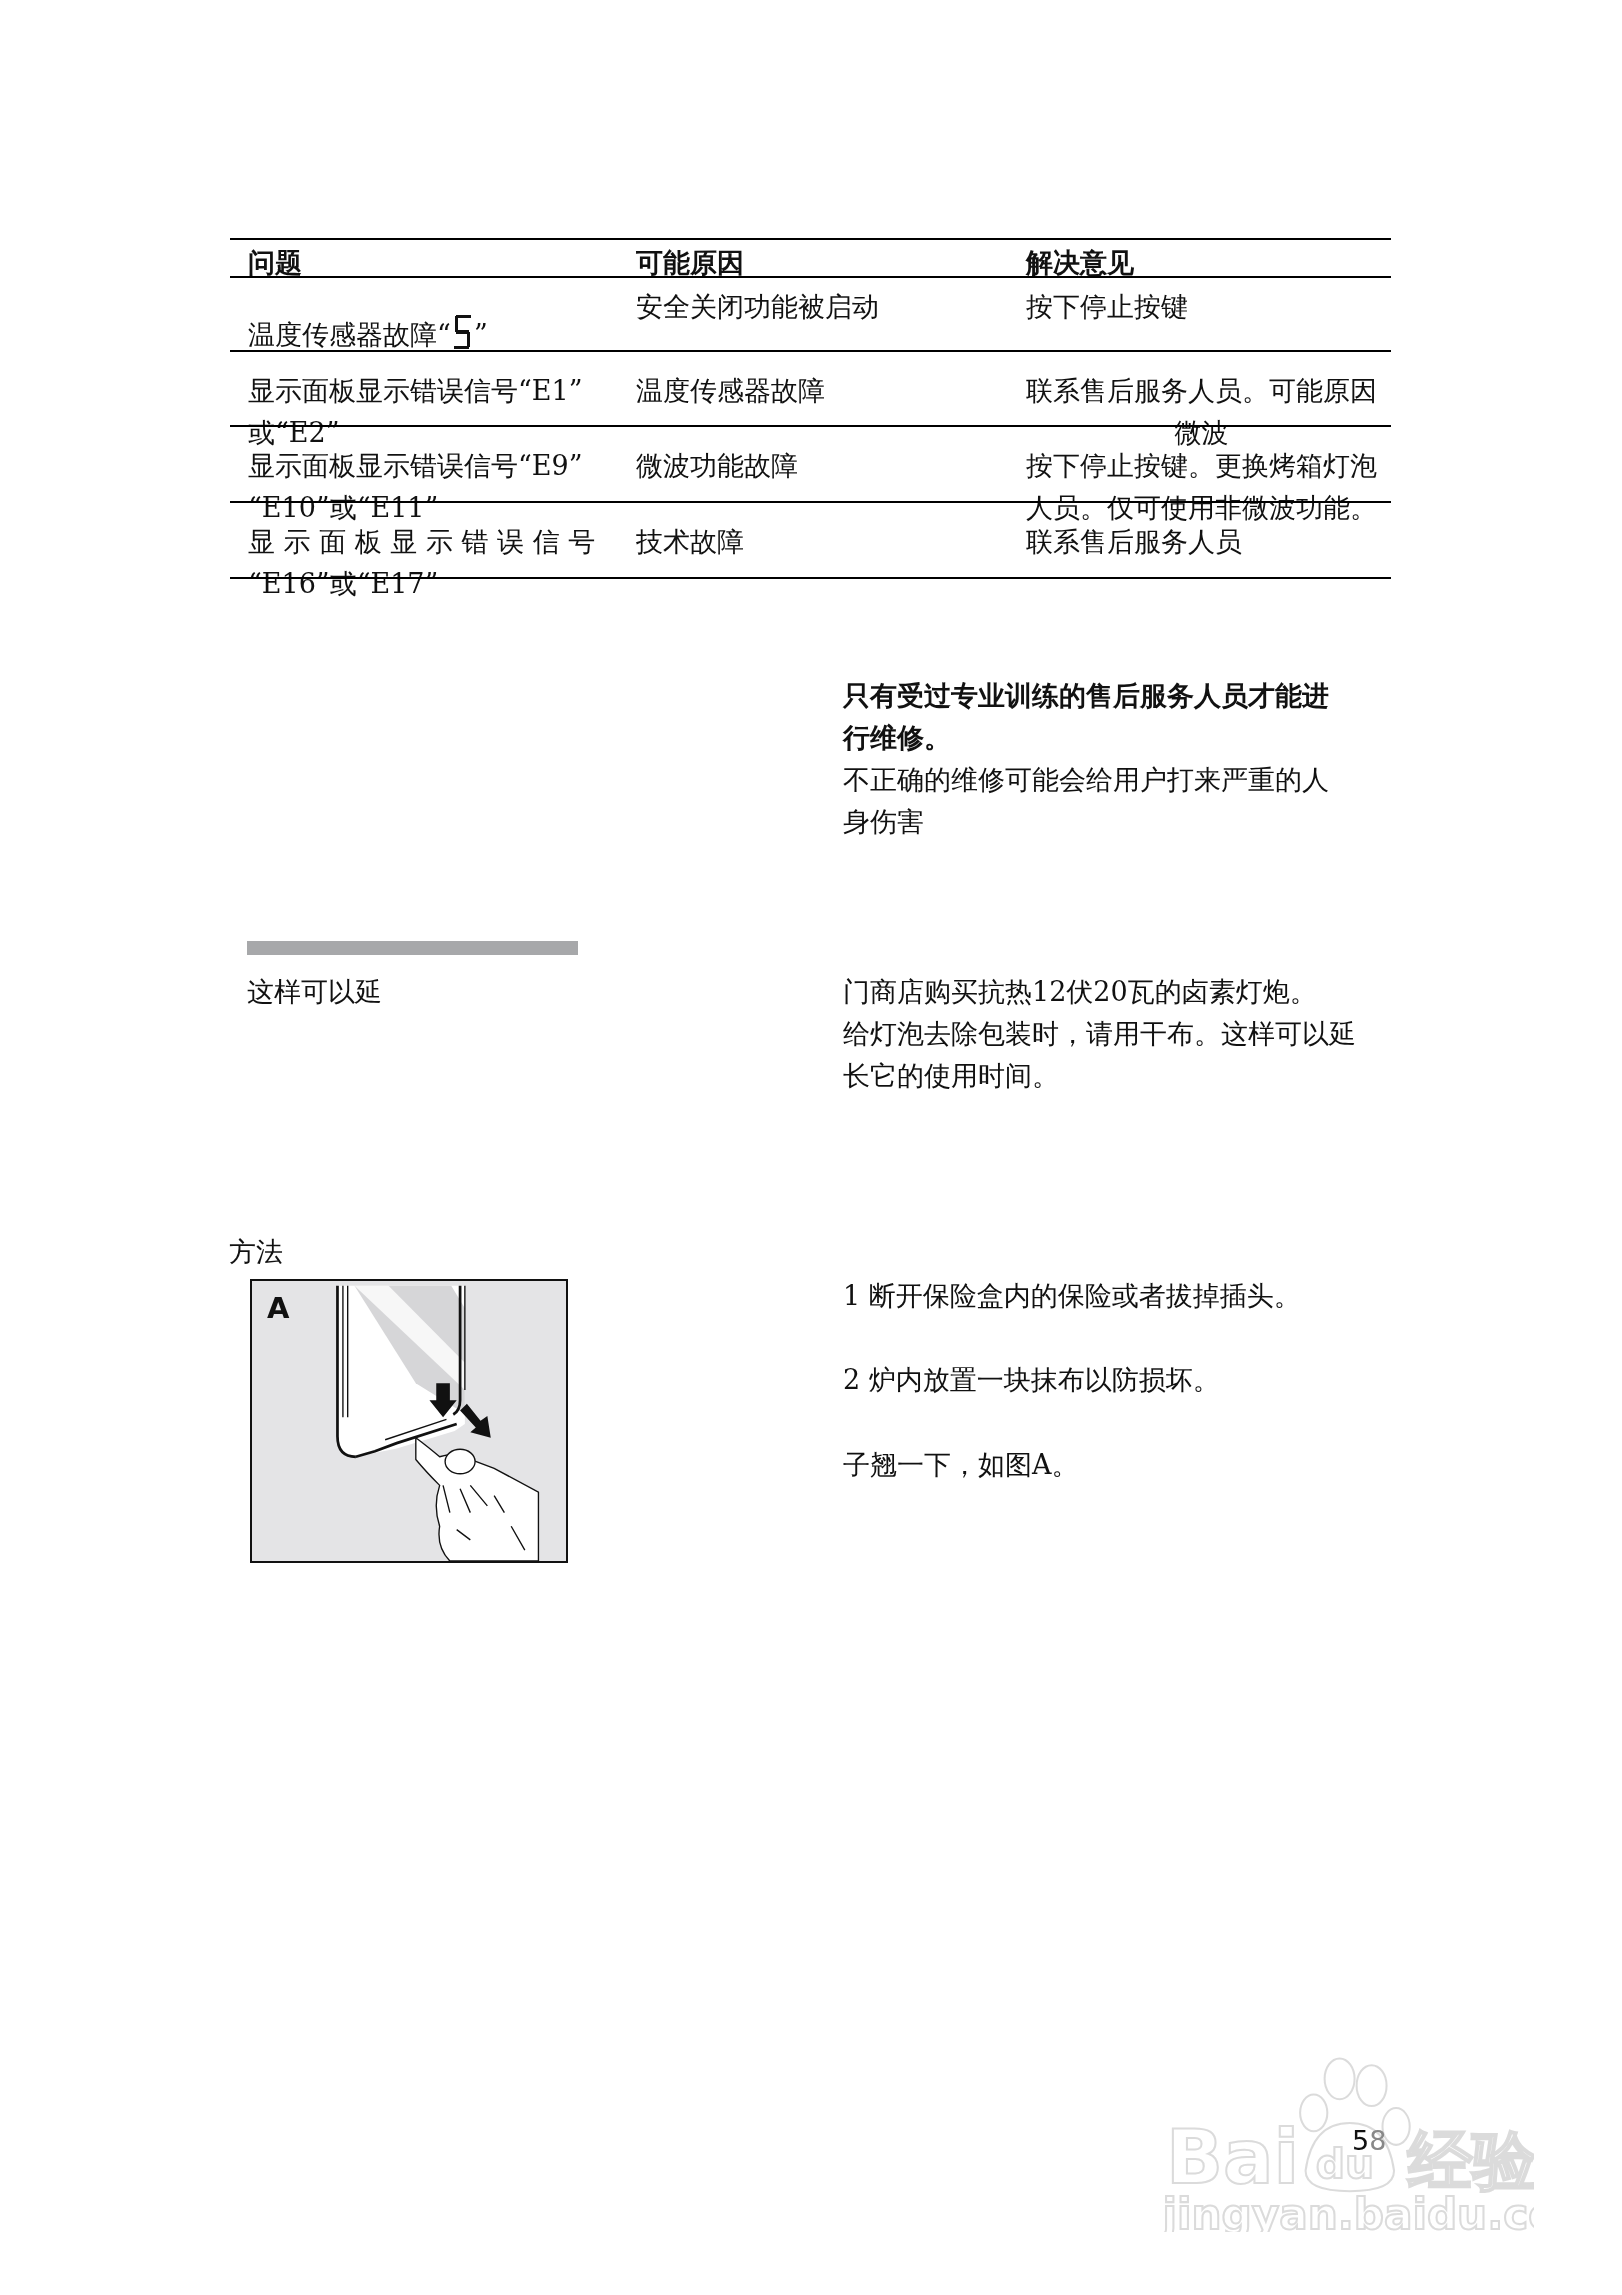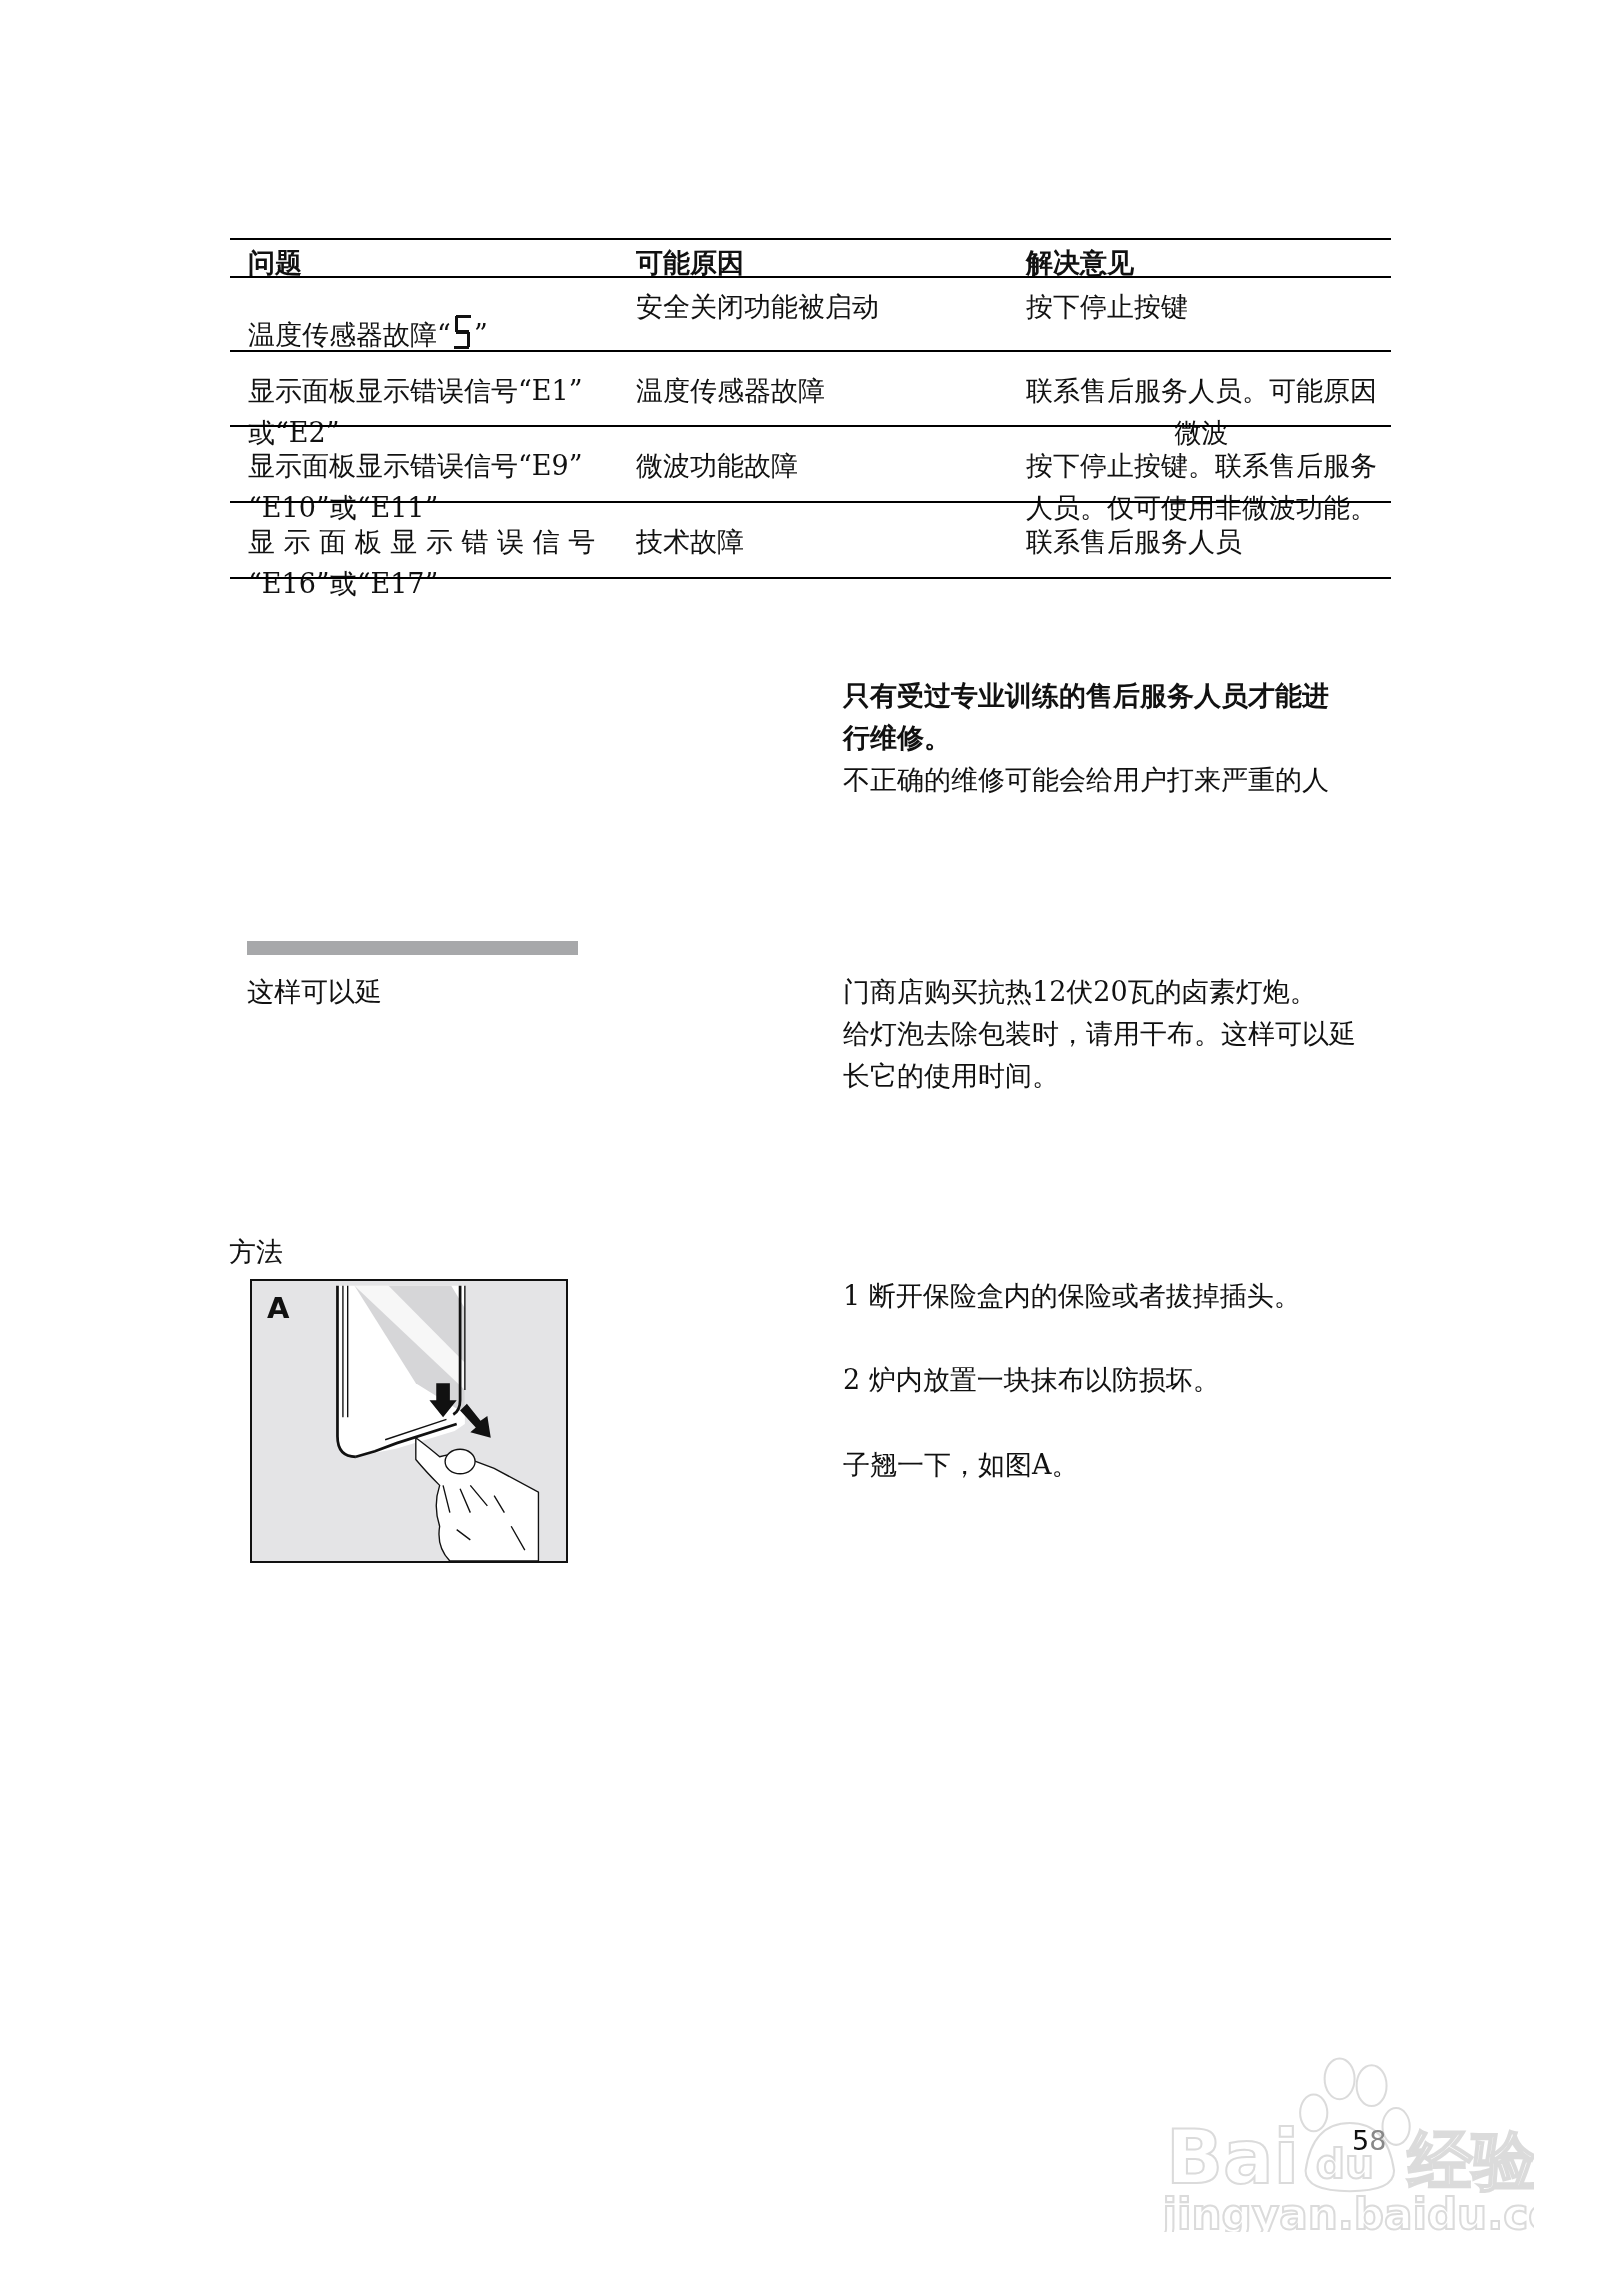--- a/index.html
+++ b/index.html
@@ -78,40 +78,41 @@
   </div>
   <div>
     <div class="cell col1" style="top:459px"></div>
   </div>
   <div class="cell col1" style="top:445px">
     <div>显示面板显示错误信号“E9”</div>
     <div>“E10”或“E11”</div>
   </div>
   <div class="cell col2" style="top:445px">微波功能故障</div>
   <div class="cell col3" style="top:445px">
-    <div>按下停止按键。联系售后服务</div>
+    <div>按下停止按键。更换烤箱灯泡</div>
     <div>人员。仅可使用非微波功能。</div>
   </div>
   <div class="tbl-line" style="top:501px"></div>
 
   <div>
     <div class="cell col1" style="top:521px">
       <div>显 示 面 板 显 示 错 误 信 号</div>
       <div>“E16”或“E17”</div>
     </div>
     <div class="cell col2" style="top:521px">技术故障</div>
     <div class="cell col3" style="top:521px">联系售后服务人员</div>
   </div>
   <div class="tbl-line" style="top:577px"></div>
 </div>
 
 <div class="abs txt" style="left:843px;top:675px">
   <div class="bold">只有受过专业训练的售后服务人员才能进</div>
   <div class="bold">行维修。</div>
   <div>不正确的维修可能会给用户打来严重的人</div>
+  <div>身伤害</div>
 </div>
 
 <div class="gray-bar"></div>
 <div class="abs txt" style="left:247px;top:971px">这样可以延</div>
 <div class="abs txt" style="left:843px;top:971px">
   <div>门商店购买抗热12伏20瓦的卤素灯炮。</div>
   <div>给灯泡去除包装时，请用干布。这样可以延</div>
   <div>长它的使用时间。</div>
 </div>
 

